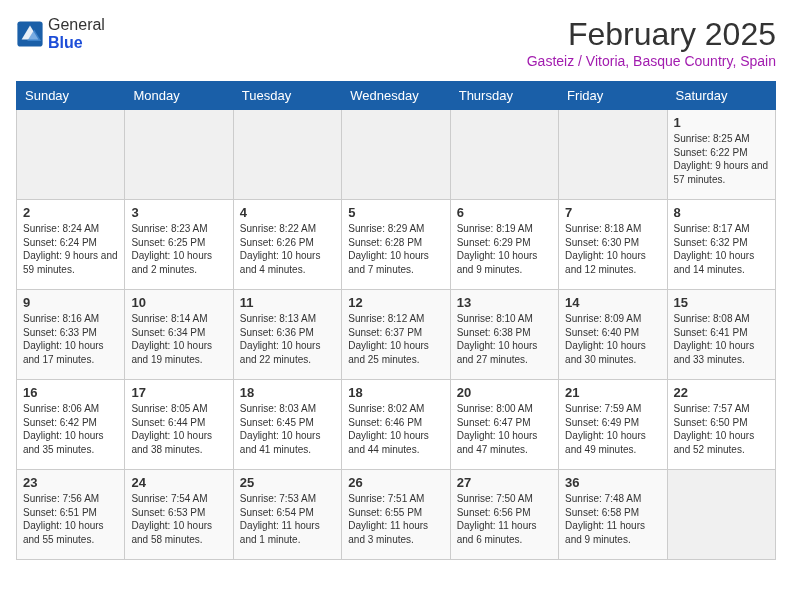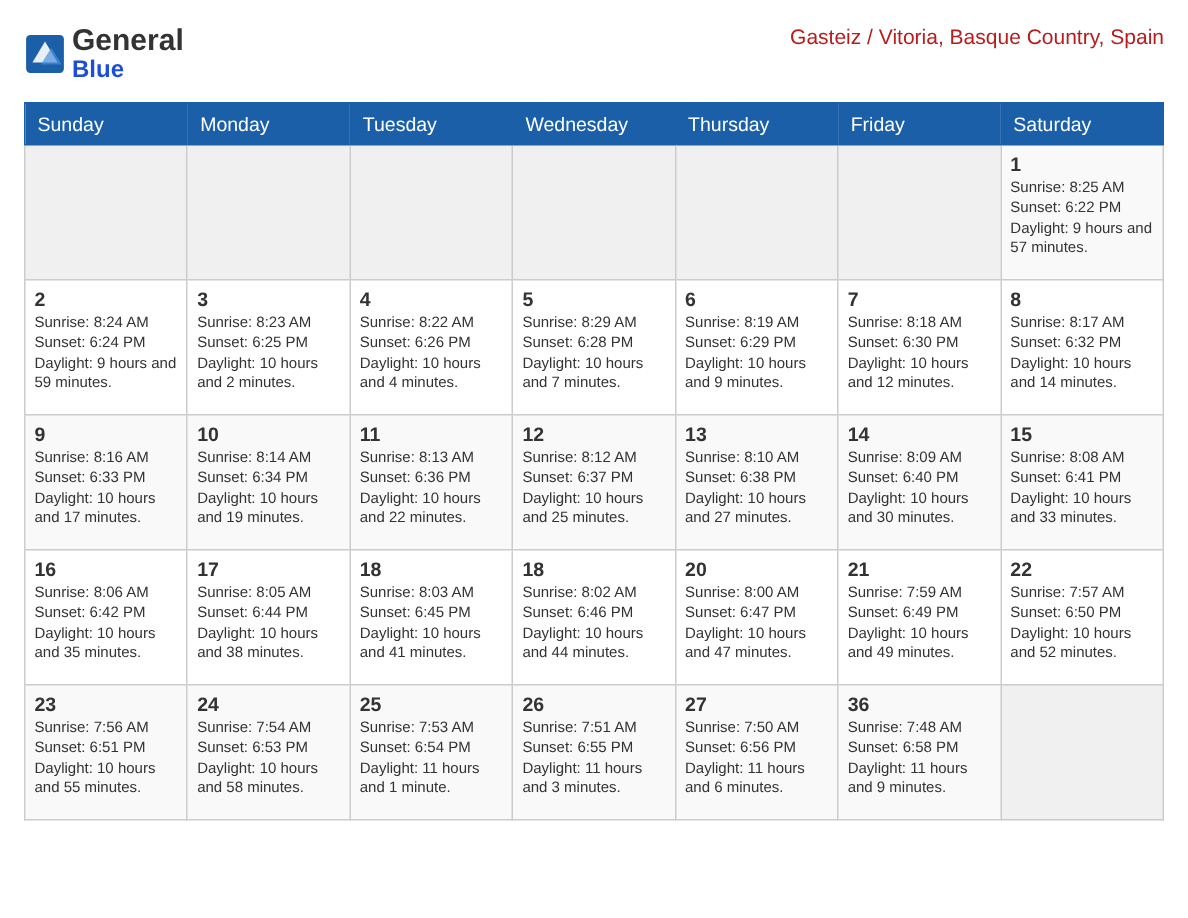--- a/index.html
+++ b/index.html
@@ -21,38 +21,38 @@
       align-items: center;
       font-size: 18px;
       font-weight: bold;
       color: #1a5fa8;
       line-height: 1.1;
     }
     .logo-text {
       display: flex;
       flex-direction: column;
     }
-    .logo-general { color: #333; font-size: 20px; font-weight: bold; text-align: center; }
+    .logo-general { color: #333; font-size: 16px; font-weight: normal; text-align: center; }
     .logo-blue { color: #1d4ed8; font-size: 16px; font-weight: bold; }
     .logo-icon {
       width: 28px;
       height: 28px;
       margin-right: 4px;
     }
     .title-area {
       text-align: right;
     }
     .month-title {
       font-size: 32px;
       font-weight: normal;
       color: #333;
     }
     .location-title {
       font-size: 14px;
-      color: #b91c1c;
+      color: #a21caf;
     }
     .calendar {
       width: 100%;
       border-collapse: collapse;
       border: 1px solid #ccc;
     }
     .calendar thead th {
       background-color: #1a5fa8;
       color: #fff;
       padding: 6px 8px;
@@ -102,20 +102,21 @@
       <rect x="2" y="2" width="36" height="36" rx="4" fill="#1a5fa8"></rect>
       <polygon points="20,8 32,28 8,28" fill="white" opacity="0.9"></polygon>
       <polygon points="26,14 36,30 16,30" fill="#4a90d9" opacity="0.7"></polygon>
     </svg>
     <div class="logo-text">
       <span class="logo-general">General</span>
       <span class="logo-blue">Blue</span>
     </div>
   </div>
   <div class="title-area">
+    <div class="month-title">February 2025</div>
     <div class="location-title">Gasteiz / Vitoria, Basque Country, Spain</div>
   </div>
 </div>
 
 <table class="calendar">
   <thead>
     <tr>
     <th>Sunday</th>
         <th>Monday</th>
         <th>Tuesday</th>

